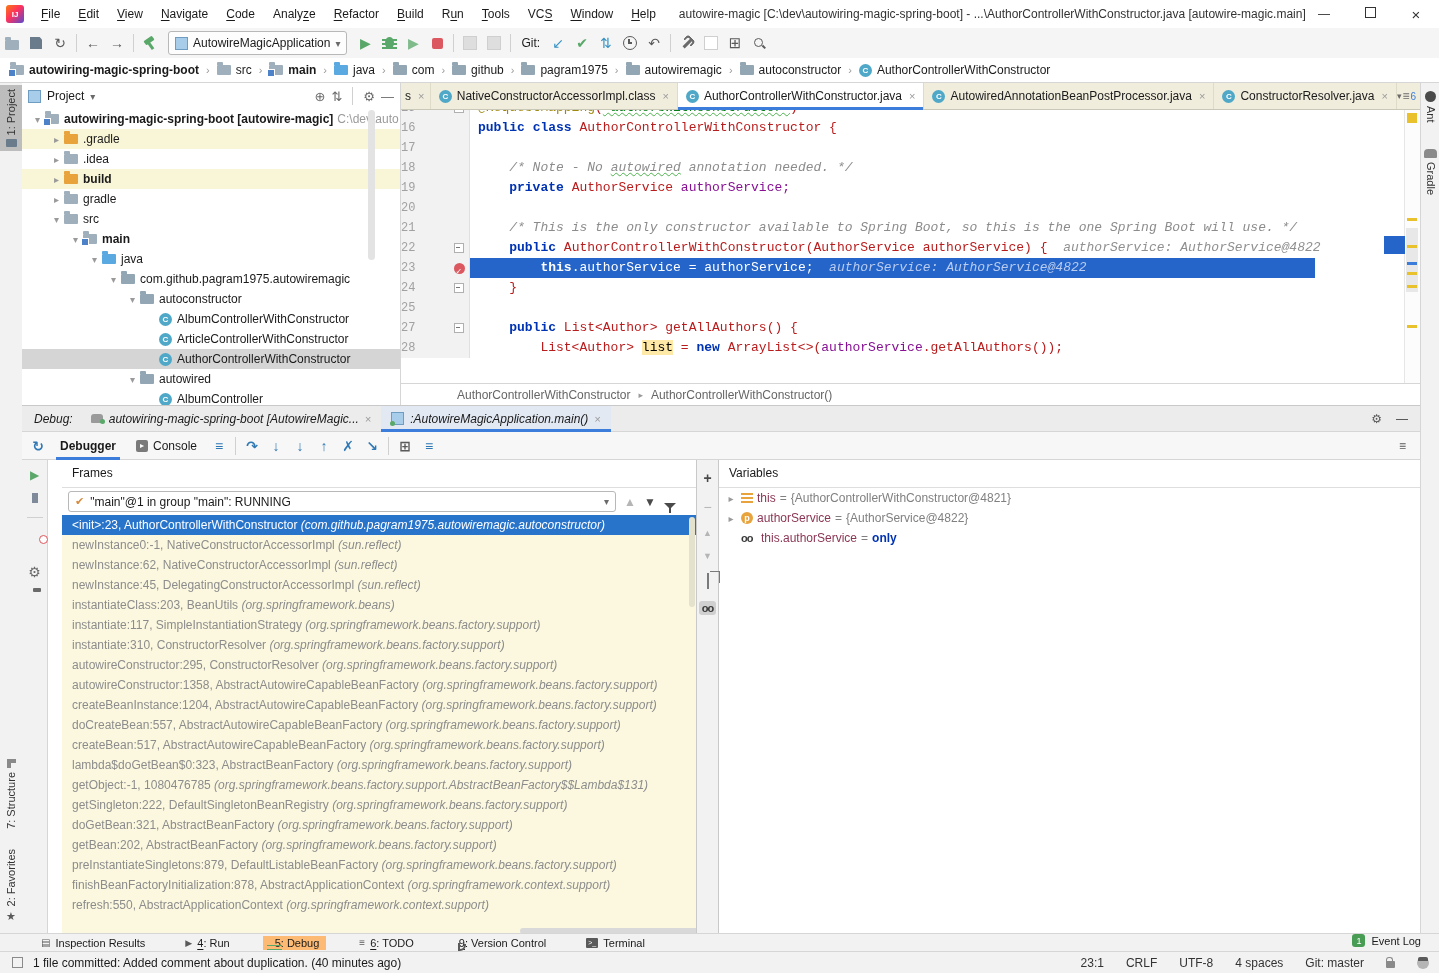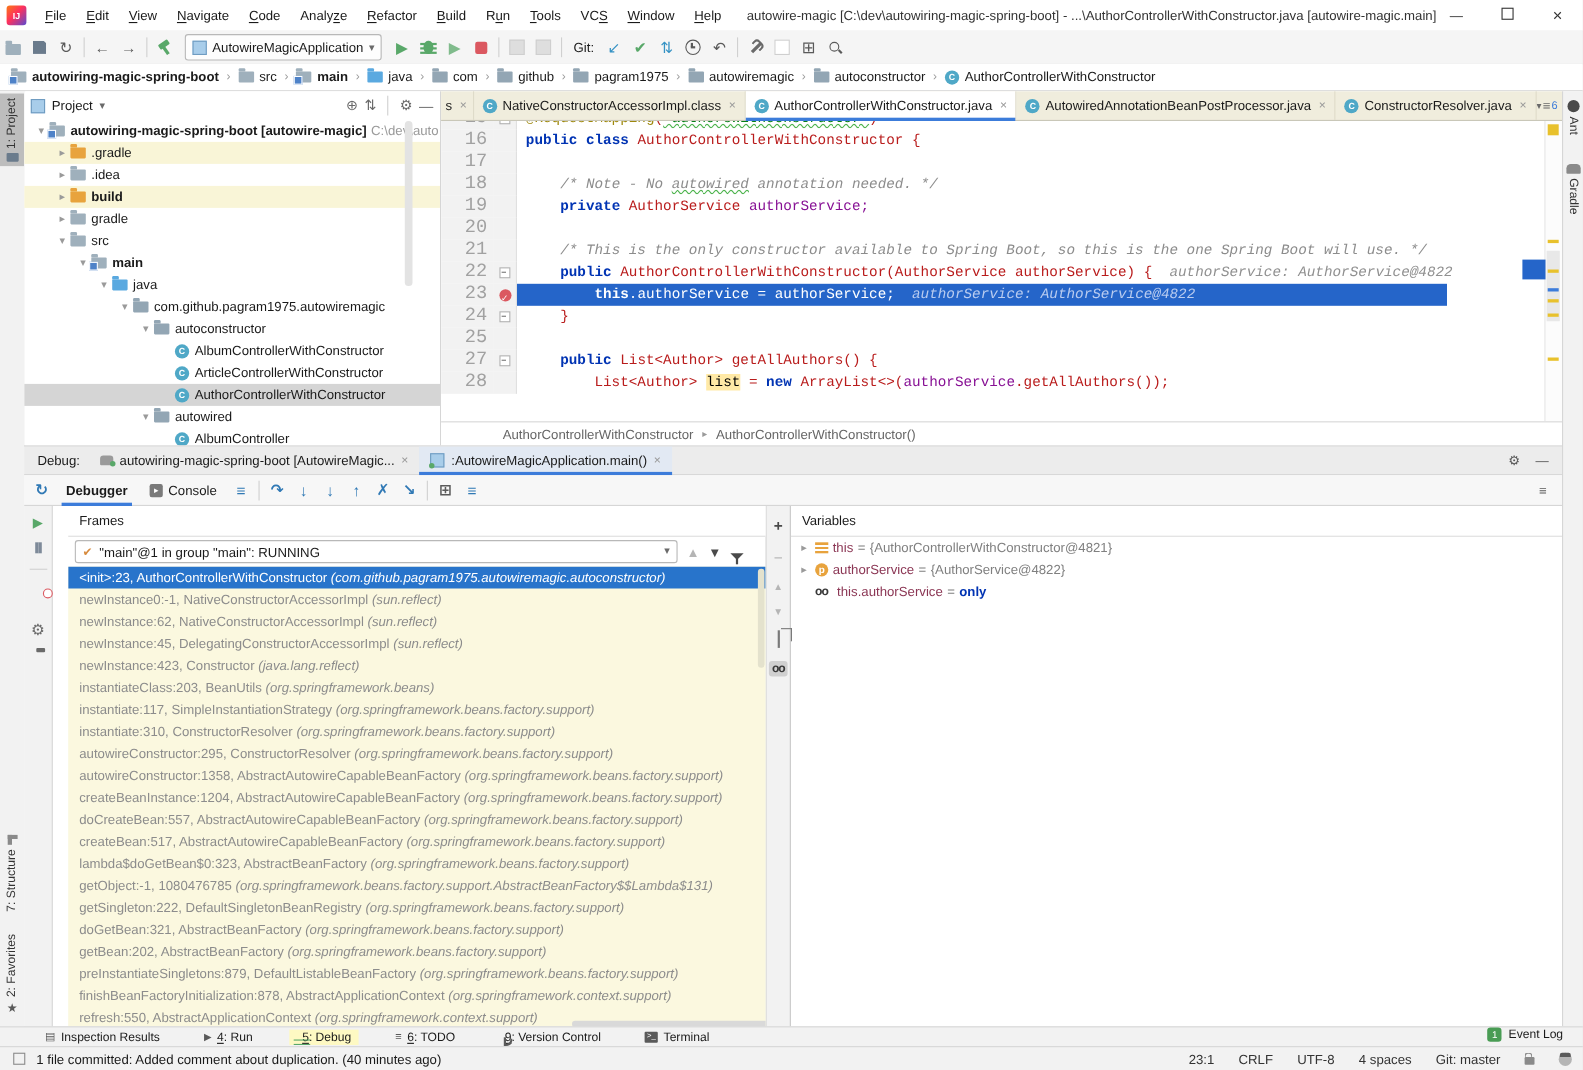--- a/index.html
+++ b/index.html
@@ -81,21 +81,21 @@
   .tabbar{position:absolute;left:0;top:0;width:1019px;height:27px;background:#f0eddd;border-bottom:1px solid #c9c7b8;display:flex;box-sizing:border-box;}
   .etab{display:flex;align-items:center;gap:5px;padding:0 8px;border-right:1px solid #dedbc9;position:relative;white-space:nowrap;}
   .etab .x{color:#9a9a9a;font-size:11px;margin-left:2px;}
   .etab.sel{background:#fff;}
   .etab.sel::after{content:"";position:absolute;left:0;right:0;bottom:-1px;height:3px;background:#3c7cda;}
   .etab.partial{width:22px;overflow:hidden;padding:0 4px;}
   .tab-extra{margin-left:auto;display:flex;align-items:center;padding-right:4px;color:#6a6a6a;gap:1px;}
   .badge6{color:#3c7cda;font-size:10px;}
   .code{position:absolute;left:0;top:27px;width:1019px;height:273px;overflow:hidden;font-family:"Liberation Mono","DejaVu Sans Mono",monospace;font-size:13px;}
   .code-row{display:flex;height:20px;line-height:20px;white-space:pre;}
-  .gut{width:42px;flex:none;background:#f2f2f2;color:#a1a1a1;text-align:right;padding-right:6px;font-size:17px;}
+  .gut{width:42px;flex:none;background:#f2f2f2;color:#a1a1a1;padding-right:6px;font-size:12px;}
   .fold{width:20px;flex:none;background:#f2f2f2;border-right:1px solid #e0e0e0;display:flex;align-items:center;justify-content:center;}
   .foldbox{width:8px;height:8px;border:1px solid #b0b0b0;background:#fff;position:relative;}
   .foldbox::before{content:"";position:absolute;left:1px;top:3px;width:4px;height:1px;background:#777;}
   .bpdot{width:11px;height:11px;border-radius:50%;background:#db5860;position:relative;}
   .bpdot::after{content:"✓";position:absolute;left:2px;top:-1px;color:#fff;font-size:8px;font-family:"Liberation Sans",sans-serif;}
   .cbody{flex:1;padding-left:8px;overflow:hidden;}
   .ck{color:#0033b3;font-weight:bold;} .ca{color:#9e880d;} .cs{color:#067d17;} .cp{color:#b91c1c;}
   .csw{color:#067d17;text-decoration:underline wavy #4db34d 1px;}
   .cc{color:#8c8c8c;font-style:italic;}
   .ccw{color:#8c8c8c;font-style:italic;text-decoration:underline wavy #4db34d 1px;}
@@ -106,21 +106,21 @@
   .ebc{position:absolute;left:0;top:300px;width:1019px;height:22px;border-top:1px solid #d6d6d6;background:#fff;display:flex;align-items:center;padding-left:56px;color:#666;gap:8px;box-sizing:border-box;}
   
   .estripe{position:absolute;right:0;top:27px;width:15px;height:273px;background:#fcfcfc;border-left:1px solid #e6e6e6;}
   .mark{position:absolute;left:2px;width:10px;height:3px;background:#e8c12c;}
   .markblue{background:#3c7cda;}
   .sqmark{position:absolute;left:2px;top:3px;width:10px;height:10px;background:#e8c12c;}
   .thumb{position:absolute;left:1px;top:118px;width:12px;height:64px;background:#e0e0e0;opacity:.7;}
   .curblock{position:absolute;right:15px;top:153px;width:21px;height:18px;background:#2565c9;}
   
   .debug{left:22px;top:405px;width:1398px;height:528px;background:#fff;border-top:1px solid #c9c9c9;box-sizing:border-box;}
-  .dtabs{position:absolute;left:0;top:0;width:1398px;height:26px;background:#ececec;border-bottom:1px solid #d6d6d6;display:flex;align-items:center;box-sizing:border-box;}
+  .dtabs{position:absolute;left:0;top:0;width:1398px;height:26px;background:#ececec;border-bottom:1px solid #d6d6d6;display:flex;align-items:center;box-sizing:border-box;font-style:italic;}
   .dtab{display:flex;align-items:center;gap:6px;padding:0 10px;height:26px;position:relative;white-space:nowrap;}
   .dtab .x{color:#9a9a9a;font-size:11px;}
   .dtab.sel{background:#e2e9f3;}
   .dtab.sel::after{content:"";position:absolute;left:0;right:0;bottom:0;height:3px;background:#3c7cda;}
   .gradic{width:12px;height:9px;border-radius:3px 3px 1px 1px;background:#9a9a9a;position:relative;}
   .gradic::after{content:"";position:absolute;right:-2px;bottom:-1px;width:5px;height:5px;border-radius:50%;background:#59a869;}
   .runcfgic{width:11px;height:11px;background:#a8cdea;border:1px solid #6f9cc1;position:relative;}
   .runcfgic::after{content:"";position:absolute;left:-2px;bottom:-2px;width:5px;height:5px;border-radius:50%;background:#59a869;}
   .dtabs-right{margin-left:auto;display:flex;gap:14px;padding-right:12px;color:#5a5a5a;}
   .dtools{position:absolute;left:0;top:26px;width:1398px;height:28px;background:#f7f7f7;border-bottom:1px solid #d6d6d6;display:flex;align-items:center;box-sizing:border-box;}
@@ -167,21 +167,21 @@
   .vrow .chev{color:#9a9a9a;font-size:10px;width:12px;text-align:center;}
   .ficon{width:12px;height:10px;flex:none;background:linear-gradient(#e8a33d 0 2.5px,transparent 2.5px 4px,#e8a33d 4px 6.5px,transparent 6.5px 8px,#e8a33d 8px 10px);}
   .picon2{width:12px;height:12px;border-radius:50%;background:#e8a33d;color:#fff;font-size:9px;font-weight:bold;display:flex;align-items:center;justify-content:center;flex:none;}
   .watchico{font-weight:bold;letter-spacing:-1px;font-size:11px;color:#3a3a3a;width:16px;}
   .vname{color:#8b3654;}
   .vval{color:#808080;}
   .vnull{color:#0033b3;font-weight:bold;}
   
   .bottombar{left:0;top:933px;width:1439px;height:18px;background:#f2f2f2;border-top:1px solid #d6d6d6;display:flex;align-items:center;padding-left:34px;gap:26px;box-sizing:border-box;font-size:11px;}
   .bbit{display:flex;align-items:center;gap:5px;padding:1px 7px;}
-  .bbit.sel{background:#fef9c3;}
+  .bbit.sel{background:#fdba74;}
   .bbic{font-size:10px;color:#5a5a5a;}
   .runic-g{color:#5a5a5a;font-size:9px;}
   .termic{width:12px;height:10px;background:#5a5a5a;border-radius:1px;color:#fff;font-size:7px;line-height:10px;padding-left:2px;box-sizing:border-box;}
   .vcsic{position:relative;width:10px;height:11px;}
   .vcsic::before{content:"";position:absolute;left:4px;top:0;width:2px;height:11px;background:#5a5a5a;}
   .vcsic::after{content:"";position:absolute;left:4px;top:1px;width:6px;height:5px;border:2px solid #5a5a5a;border-left:none;border-top:none;border-radius:0 0 6px 0;}
   .eventlog{position:absolute;right:18px;top:934px;display:flex;align-items:center;gap:6px;font-size:11px;}
   .elbadge{width:13px;height:13px;border-radius:3px;background:#499c54;color:#fff;font-size:9px;display:flex;align-items:center;justify-content:center;}
   .statusbar{left:0;top:951px;width:1439px;height:22px;background:#f2f2f2;border-top:1px solid #d6d6d6;display:flex;align-items:center;box-sizing:border-box;padding:0 10px;}
   .stmsgic{width:9px;height:9px;border:1px solid #8a8a8a;margin-right:10px;margin-left:2px;}
@@ -581,21 +581,20 @@
         <span style="color:#4a4a4a;">▼</span>
         <span><span class="funnel"></span></span>
       </div>
       <div class="flist">
         <div class="fscroll-v"></div>
         <div class="fscroll-h"></div>
       <div class="frow sel"><span>&lt;init&gt;:23, AuthorControllerWithConstructor </span><span class="fp">(com.github.pagram1975.autowiremagic.autoconstructor)</span></div>
           <div class="frow"><span>newInstance0:-1, NativeConstructorAccessorImpl </span><span class="fp">(sun.reflect)</span></div>
           <div class="frow"><span>newInstance:62, NativeConstructorAccessorImpl </span><span class="fp">(sun.reflect)</span></div>
           <div class="frow"><span>newInstance:45, DelegatingConstructorAccessorImpl </span><span class="fp">(sun.reflect)</span></div>
-          <div class="frow"><span>newInstance:423, Constructor </span><span class="fp">(java.lang.reflect)</span></div>
           <div class="frow"><span>instantiateClass:203, BeanUtils </span><span class="fp">(org.springframework.beans)</span></div>
           <div class="frow"><span>instantiate:117, SimpleInstantiationStrategy </span><span class="fp">(org.springframework.beans.factory.support)</span></div>
           <div class="frow"><span>instantiate:310, ConstructorResolver </span><span class="fp">(org.springframework.beans.factory.support)</span></div>
           <div class="frow"><span>autowireConstructor:295, ConstructorResolver </span><span class="fp">(org.springframework.beans.factory.support)</span></div>
           <div class="frow"><span>autowireConstructor:1358, AbstractAutowireCapableBeanFactory </span><span class="fp">(org.springframework.beans.factory.support)</span></div>
           <div class="frow"><span>createBeanInstance:1204, AbstractAutowireCapableBeanFactory </span><span class="fp">(org.springframework.beans.factory.support)</span></div>
           <div class="frow"><span>doCreateBean:557, AbstractAutowireCapableBeanFactory </span><span class="fp">(org.springframework.beans.factory.support)</span></div>
           <div class="frow"><span>createBean:517, AbstractAutowireCapableBeanFactory </span><span class="fp">(org.springframework.beans.factory.support)</span></div>
           <div class="frow"><span>lambda$doGetBean$0:323, AbstractBeanFactory </span><span class="fp">(org.springframework.beans.factory.support)</span></div>
           <div class="frow"><span>getObject:-1, 1080476785 </span><span class="fp">(org.springframework.beans.factory.support.AbstractBeanFactory$$Lambda$131)</span></div>

